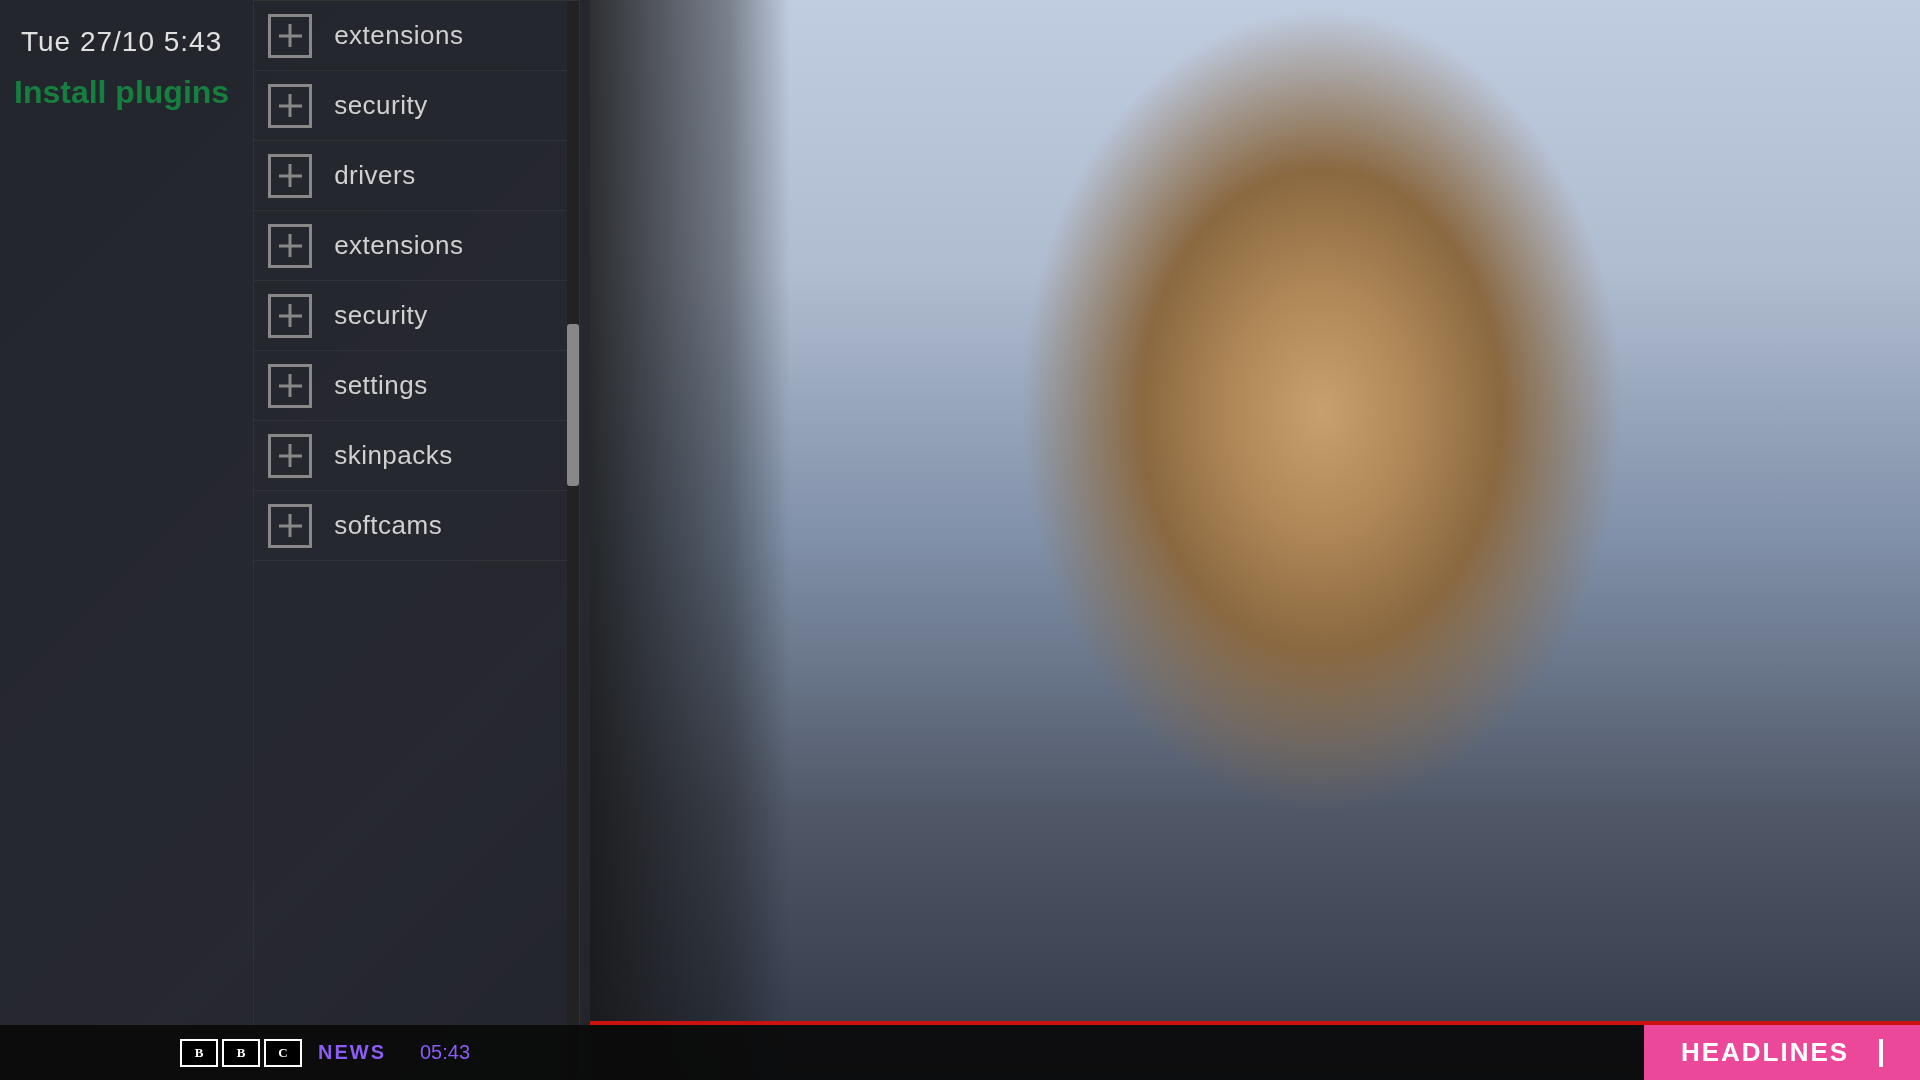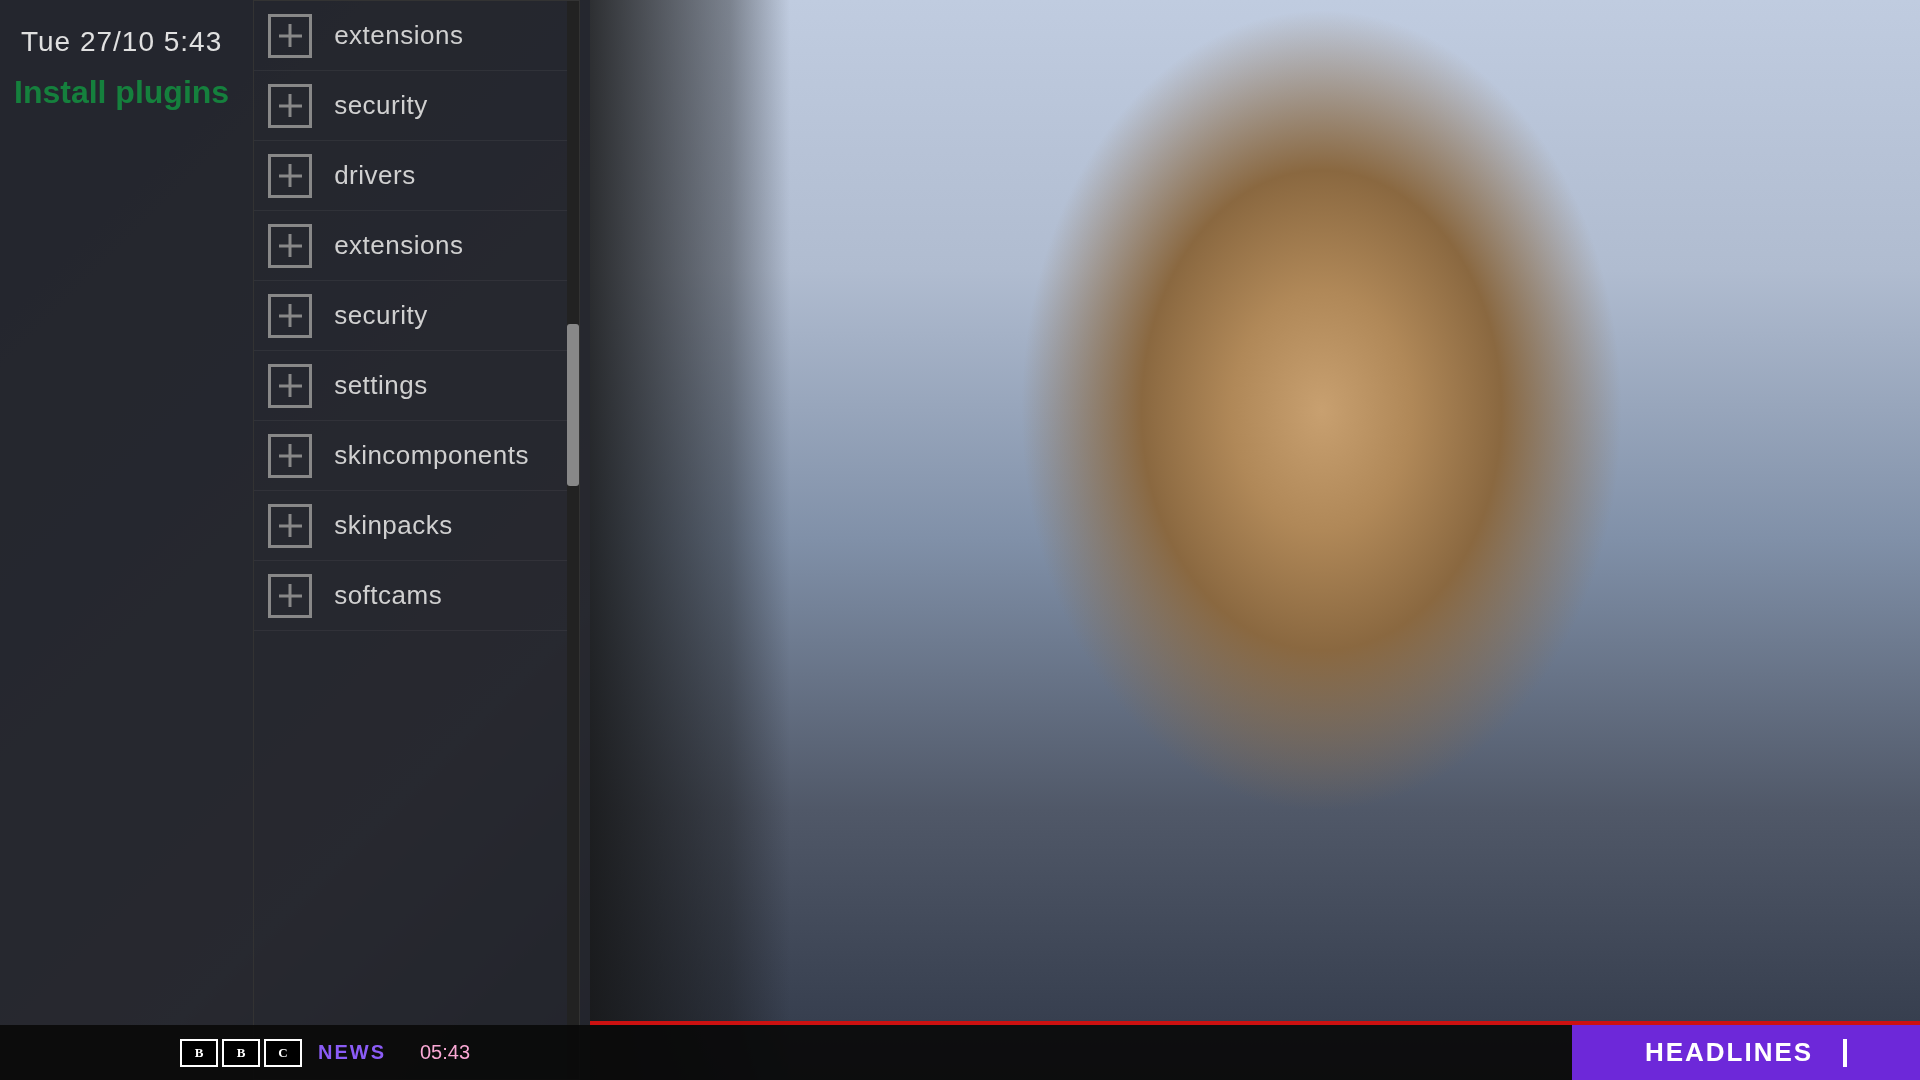--- a/index.html
+++ b/index.html
@@ -235,33 +235,33 @@
     #bbc-news-text {
       color: #8b5cf6;
       font-size: 20px;
       font-weight: bold;
       letter-spacing: 2px;
       margin-left: 12px;
       font-family: Arial, sans-serif;
     }
 
     #bottom-time {
-      color: #f9a8d4;
+      color: #8b5cf6;
       font-size: 20px;
       margin-left: 30px;
     }
 
     
     #headlines-banner {
       position: absolute;
       bottom: 0;
       right: 0;
-      width: 348px;
+      width: 276px;
       height: 55px;
-      background: #6d28d9;
+      background: #ec4899;
       display: flex;
       align-items: center;
       justify-content: center;
       z-index: 25;
       gap: 28px;
     }
 
     #headlines-text {
       color: #ffffff;
       font-size: 26px;
@@ -337,26 +337,20 @@
         <div class="plugin-icon">
           <div class="plus-icon"></div>
         </div>
         <span class="plugin-label">security</span>
       </div>
       <div class="plugin-item">
         <div class="plugin-icon">
           <div class="plus-icon"></div>
         </div>
         <span class="plugin-label">settings</span>
-      </div>
-      <div class="plugin-item">
-        <div class="plugin-icon">
-          <div class="plus-icon"></div>
-        </div>
-        <span class="plugin-label">skincomponents</span>
       </div>
       <div class="plugin-item">
         <div class="plugin-icon">
           <div class="plus-icon"></div>
         </div>
         <span class="plugin-label">skinpacks</span>
       </div>
       <div class="plugin-item">
         <div class="plugin-icon">
           <div class="plus-icon"></div>

